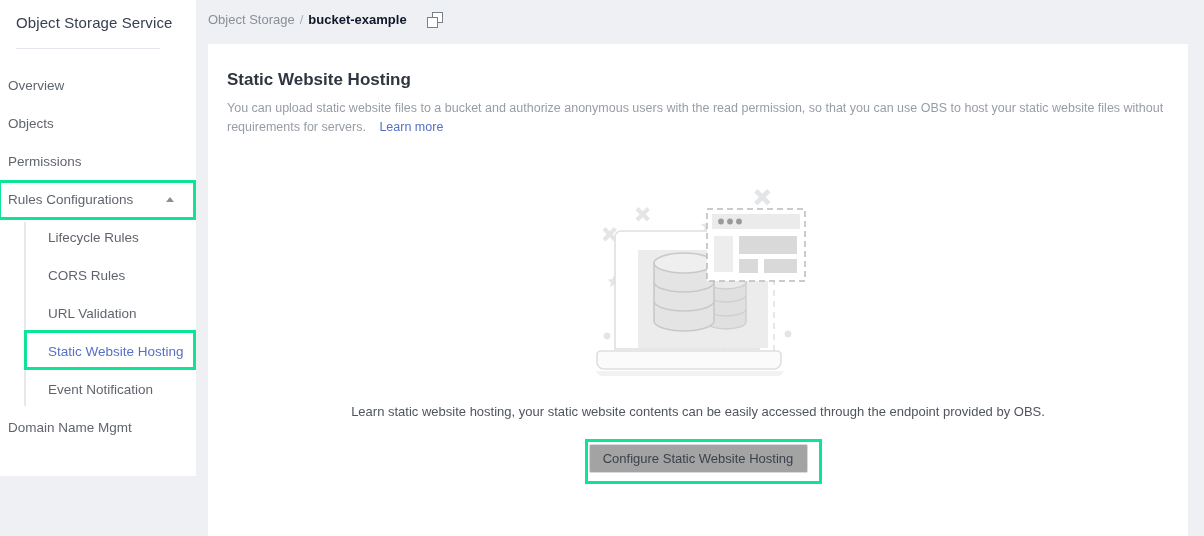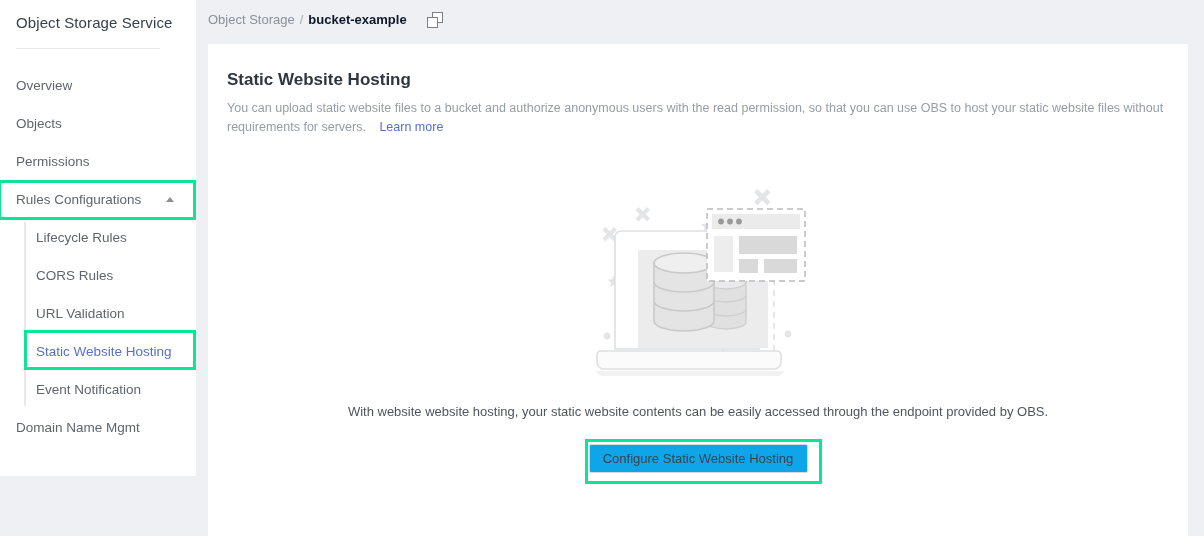--- a/index.html
+++ b/index.html
@@ -46,22 +46,22 @@
     left: 0;
     width: 196px;
     height: 38px;
     display: flex;
     align-items: center;
     font-size: 13.5px;
     color: #60656d;
     white-space: nowrap;
     cursor: pointer;
   }
-  .nav-item .nav-label { padding-left: 16px; }
-  .nav-item.sub .nav-label { padding-left: 36px; }
+  .nav-item .nav-label { padding-left: 8px; }
+  .nav-item.sub .nav-label { padding-left: 48px; }
   .nav-item.sub { color: #60656d; }
   .nav-item.active .nav-label { color: #5670c7; }
 
   .sub-rail {
     position: absolute;
     left: 24px;
     top: 222px;
     width: 2px;
     height: 184px;
     background: #e6e8ec;
@@ -164,21 +164,21 @@
     position: absolute;
     left: 0; top: 400px;
     width: 980px;
     display: flex;
     justify-content: center;
   }
   #cta-button {
     width: 219px;
     height: 29px;
     border: 1px solid #d6d9de;
-    background: #0ea5e9;
+    background: #a3a3a3;
     border-radius: 2px;
     font-family: "Liberation Sans", sans-serif;
     font-size: 13px;
     color: #3c424b;
     cursor: pointer;
   }
 </style>
 </head>
 <body>
 
@@ -292,21 +292,21 @@
           <circle cx="142" cy="42.5" r="2.9" fill="#9a9a9a"></circle>
           <circle cx="151" cy="42.5" r="2.9" fill="#9a9a9a"></circle>
           <rect x="126" y="57" width="19" height="36" fill="#ededed"></rect>
           <rect x="151" y="57" width="58" height="18" fill="#d9d9d9"></rect>
           <rect x="151" y="80" width="19" height="14" fill="#d9d9d9"></rect>
           <rect x="176" y="80" width="33" height="14" fill="#d9d9d9"></rect>
         </g>
       </svg>
     </div>
 
-    <div id="empty-caption">With website website hosting, your static website contents can be easily accessed through the endpoint provided by OBS.</div>
+    <div id="empty-caption">Learn static website hosting, your static website contents can be easily accessed through the endpoint provided by OBS.</div>
 
     <div id="cta-wrap">
       <button id="cta-button">Configure Static Website Hosting</button>
     </div>
   </main>
 
   <div class="hl" id="hl-basic"></div>
   <div class="hl" id="hl-static"></div>
   <div class="hl" id="hl-button"></div>
 

